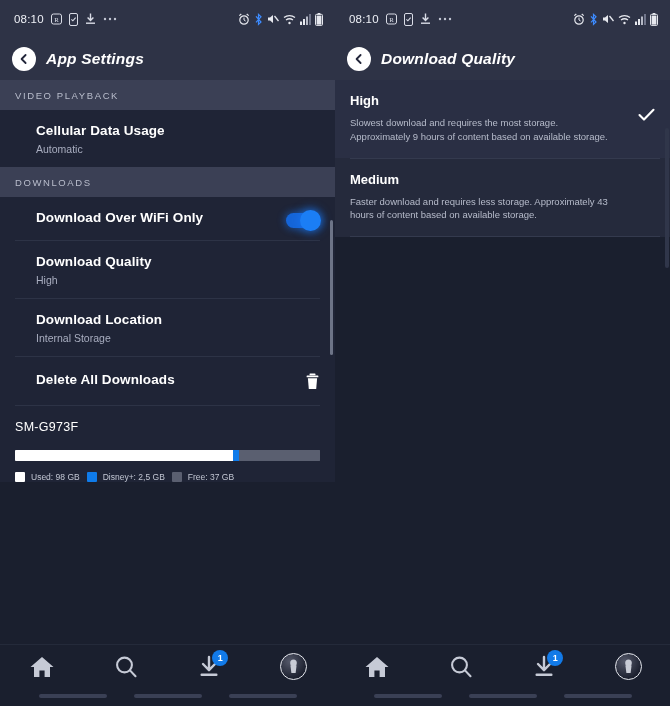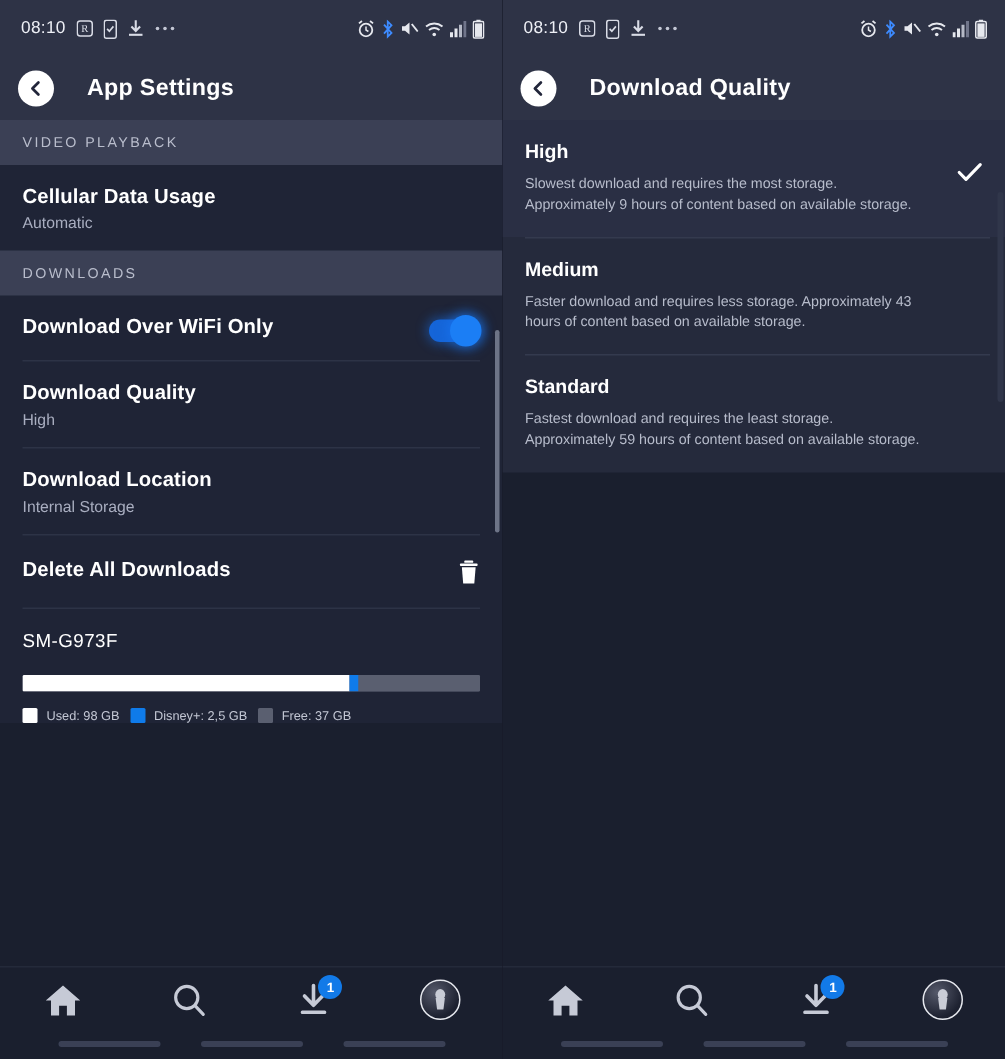--- a/index.html
+++ b/index.html
@@ -20,39 +20,39 @@
   }
   .sb-left { display: flex; align-items: center; gap: 7px; }
   .sb-time { color: #eef0f6; font-size: 11.5px; letter-spacing: .2px; }
   .sb-right { display: flex; align-items: center; gap: 4px; }
   .ic { display: inline-flex; align-items: center; justify-content: center; }
   .ic svg { display: block; }
 
   
   .header {
     height: 42px; background: #2e3346;
-    display: flex; align-items: center; padding-left: 12px; gap: 22px;
+    display: flex; align-items: center; padding-left: 12px; gap: 10px; font-style: italic;
   }
   .back-btn {
     width: 24px; height: 24px; border-radius: 50%;
     background: #ffffff; display: flex; align-items: center; justify-content: center;
     flex: 0 0 auto;
   }
   .header-title { color: #ffffff; font-size: 15.5px; font-weight: bold; letter-spacing: .2px; }
 
   
   .list { background: #1f2436; position: relative; }
   .section-head {
     background: #3b4055; height: 30px; display: flex; align-items: center;
     padding-left: 15px;
     color: #b9bdcc; font-size: 9.5px; letter-spacing: 1.6px;
   }
   .row {
     padding: 13px 15px 12px 15px; position: relative;
-    display: flex; align-items: flex-start; justify-content: space-between;
+    display: flex; align-items: flex-start; justify-content: space-between; margin-left: 21px;
   }
   .row-main { display: flex; flex-direction: column; gap: 5px; }
   .row-title { color: #ffffff; font-size: 13.5px; font-weight: bold; letter-spacing: .1px; }
   .row-sub { color: #a9aec0; font-size: 10.5px; }
   .divider { height: 1px; background: #2d3346; margin: 0 15px; }
 
   
   .toggle {
     width: 34px; height: 15px; border-radius: 9px; position: relative;
     background: #1565d8; margin-top: 3px;
@@ -445,24 +445,20 @@
           </span>
       </div>
       <div class="opt-div"></div>
 
       <div class="option">
         <div class="opt-title">Medium</div>
         <div class="opt-desc">Faster download and requires less storage. Approximately 43 hours of content based on available storage.</div>
       </div>
       <div class="opt-div"></div>
 
-      <div class="option">
-        <div class="opt-title">Standard</div>
-        <div class="opt-desc">Fastest download and requires the least storage. Approximately 59 hours of content based on available storage.</div>
-      </div>
 
       <div class="scrollbar-right"></div>
     </div>
 
     <div class="navbar">
       <div class="nav-item">
         <span class="ic">
             <svg width="26" height="24" viewBox="0 0 26 24">
               <path d="M13 2 L24.5 12 H21 V22 H15.6 V15.5 H10.4 V22 H5 V12 H1.5 Z" fill="#c6cad6"></path>
             </svg>

